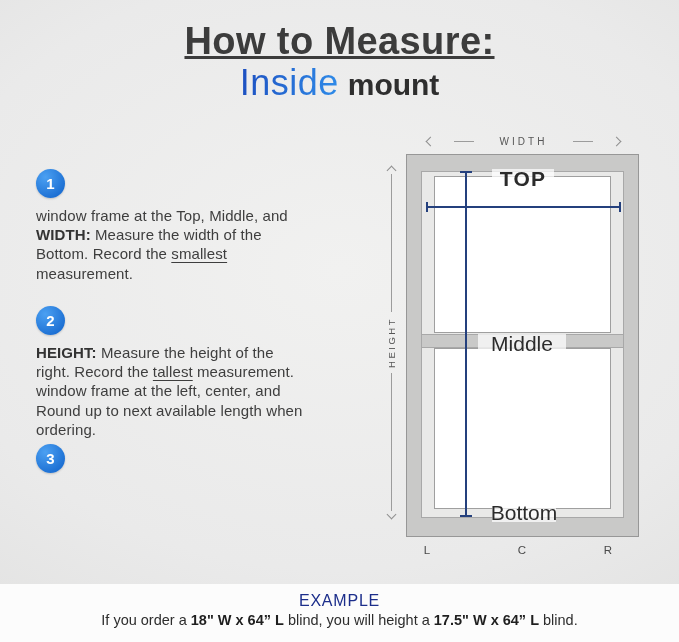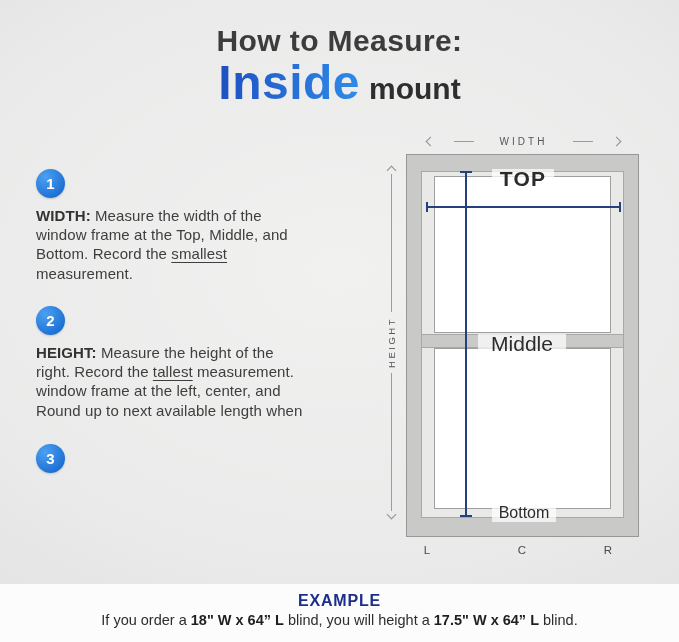--- a/index.html
+++ b/index.html
@@ -5,24 +5,24 @@
   * { margin:0; padding:0; box-sizing:border-box; }
   html,body { width:679px; height:642px; }
   body { font-family:"Liberation Sans","DejaVu Sans",sans-serif; }
   .page {
     position:relative; width:679px; height:642px; overflow:hidden;
     background: radial-gradient(110% 85% at 50% 42%, #f1f1f0 0%, #eaeaea 55%, #dcdcdb 100%);
   }
 
   
   .title { position:absolute; top:22px; left:0; right:0; text-align:center; }
-  .t1 { font-size:30px; font-weight:600; color:#3c3c3c; letter-spacing:.4px; line-height:38px; }
+  .t1 { font-size:38px; font-weight:600; color:#3c3c3c; letter-spacing:.4px; line-height:38px;text-decoration:underline; }
   .t2 { line-height:46px; white-space:nowrap; }
   .hl {
-    font-size:48px; font-weight:700; letter-spacing:.5px;
+    font-size:36px; font-weight:400; letter-spacing:.5px;
     background:linear-gradient(95deg,#1d4fc0 0%,#2f8ce9 100%);
     -webkit-background-clip:text; background-clip:text;
     color:transparent; -webkit-text-fill-color:transparent;
   }
   .sfx { font-size:30px; font-weight:600; color:#2e2e2e; margin-left:9px; }
 
   
   .step { position:absolute; left:36px; width:350px; }
   .s1 { top:169px; } .s2 { top:306px; } .s3 { top:444px; }
   .badge {
@@ -68,28 +68,28 @@
   .hline::before { left:0; } .hline::after { right:0; }
   .vline { position:absolute; left:465px; top:171px; width:2px; height:346px; background:#24407d; z-index:5; }
   .vline::before, .vline::after { content:""; position:absolute; width:12px; height:2px; left:-5px; background:#24407d; }
   .vline::before { top:0; } .vline::after { bottom:0; }
 
   
   .pill { position:absolute; background:rgba(255,255,255,.72); display:flex;
           align-items:center; justify-content:center; color:#2b2b2b; z-index:4; }
   .pill-top    { left:492px; top:169px; width:62px; height:19px; font-size:21px; font-weight:600; letter-spacing:1.2px; }
   .pill-middle { left:478px; top:334px; width:88px; height:19px; font-size:21px; font-weight:500; }
-  .pill-bottom { left:492px; top:503px; width:64px; height:19px; font-size:16px; font-weight:500; }
+  .pill-bottom { left:492px; top:503px; width:64px; height:19px; font-size:21px; font-weight:500; }
   .marker { position:absolute; top:544px; width:14px; text-align:center; font-size:11.5px; color:#4a4a4a; }
   .mL { left:420px; } .mC { left:515px; } .mR { left:601px; }
 
   
   .example { position:absolute; left:0; top:584px; width:679px; height:58px;
              background:#fcfcfc; text-align:center; z-index:6; }
-  .ex-head { margin-top:8px; font-size:16px; font-weight:700; color:#1c2e8b; letter-spacing:.8px; }
+  .ex-head { margin-top:8px; font-size:16px; font-weight:400; color:#1c2e8b; letter-spacing:.8px; }
   .ex-text { margin-top:2px; font-size:14.5px; color:#2d2d2d; }
   .ex-text div { white-space:nowrap; }
   .ex-text .b { color:#1f1f1f; }
 </style>
 </head>
 <body>
 
 <div class="page">
 
   <div class="title">
@@ -97,36 +97,37 @@
     <div class="t2">
       <span class="hl">Inside</span><span class="sfx">mount</span>
     </div>
   </div>
 
   <div class="step s1">
     <div class="badge">
       <span>1</span>
     </div>
     <div class="step-text">
+        <div><span>window frame at the Top, Middle, and</span></div>
         <div><span class="b">WIDTH: </span><span>Measure the width of the</span></div>
-        <div><span>window frame at the Top, Middle, and</span></div>
         <div><span>Bottom. Record the </span><span class="u">smallest</span></div>
         <div><span>measurement.</span></div>
       </div>
   </div>
 
   <div class="step s2">
     <div class="badge">
       <span>2</span>
     </div>
     <div class="step-text">
         <div><span class="b">HEIGHT: </span><span>Measure the height of the</span></div>
         <div><span>right. Record the </span><span class="u">tallest</span><span> measurement.</span></div>
         <div><span>window frame at the left, center, and</span></div>
         <div><span>Round up to next available length when</span></div>
+        <div><span>ordering.</span></div>
       </div>
   </div>
 
   <div class="step s3">
     <div class="badge">
       <span>3</span>
     </div>
   </div>
 
   <div class="width-arrow">

